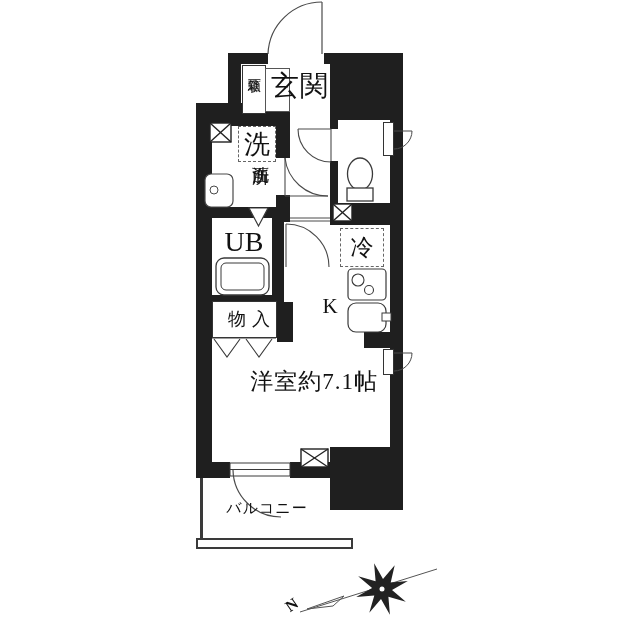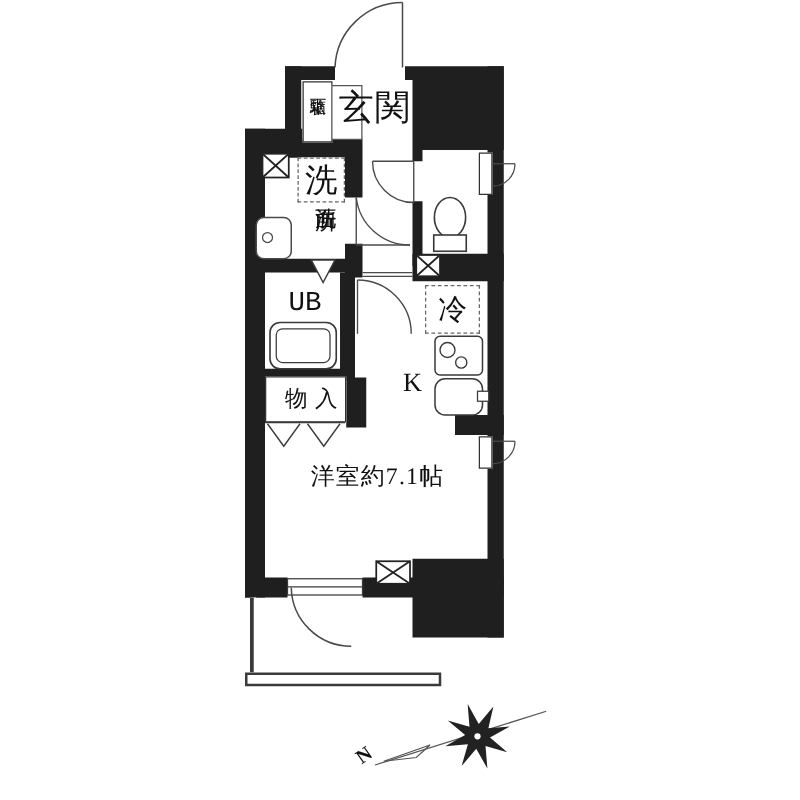--- a/index.html
+++ b/index.html
@@ -166,24 +166,25 @@
   <div class="dashedbox" style="left:340px;top:228px;width:44px;height:39px;">
     <span class="label" style="position:static;font-size:23px;">冷</span>
   </div>
 
   <div class="label center" style="left:272px;top:72px;width:56px;height:28px;font-size:28px;letter-spacing:1px;">玄関</div>
 
   <div class="label v" style="left:247px;top:69px;font-size:13px;line-height:14px;">下駄箱</div>
 
   <div class="label v" style="left:249px;top:153px;font-size:17px;letter-spacing:1px;">洗面所</div>
 
-  <div class="label center" style="left:224px;top:230px;width:40px;height:24px;font-size:22px;font-family:Liberation Mono, monospace;">UB</div>
+  <div class="label center" style="left:224px;top:230px;width:40px;height:24px;font-size:28px;">UB</div>
 
   <div class="label center" style="left:212px;top:306px;width:74px;height:26px;font-size:18px;letter-spacing:6px;text-indent:6px;">物入</div>
 
   <div class="label center" style="left:318px;top:294px;width:24px;height:24px;font-size:21px;">K</div>
 
-  <div class="label center" style="left:212px;top:368px;width:180px;height:26px;font-size:19px;letter-spacing:1px;">洋室約7.1帖</div>
+  <div class="label center" style="left:224px;top:368px;width:180px;height:26px;font-size:23px;letter-spacing:1px;">洋室約7.1帖</div>
 
+  <div class="label center" style="left:204px;top:498px;width:126px;height:20px;font-size:15px;letter-spacing:1px;">バルコニー</div>
 
   <div class="label" style="left:286px;top:596px;font-size:16px;font-weight:bold;transform:rotate(-35deg);">N</div>
 
 </div>
 
 </body></html>

